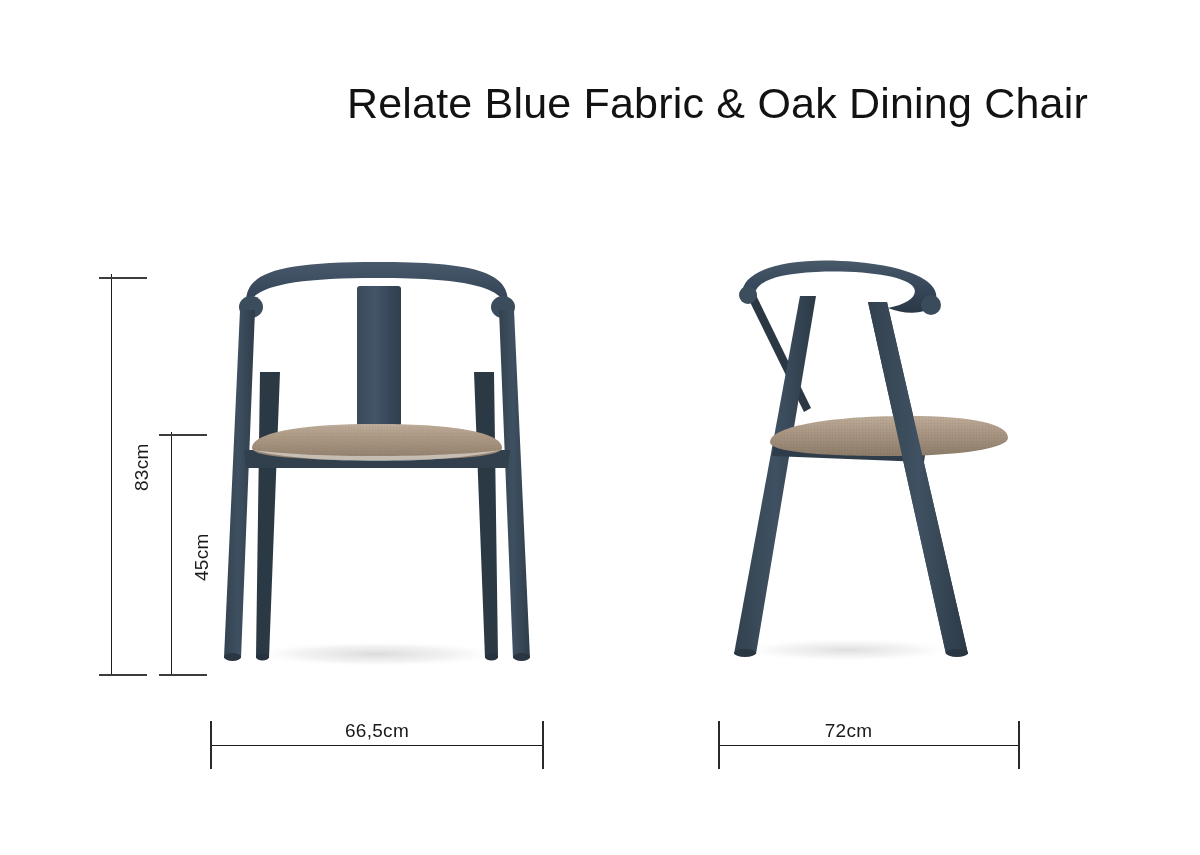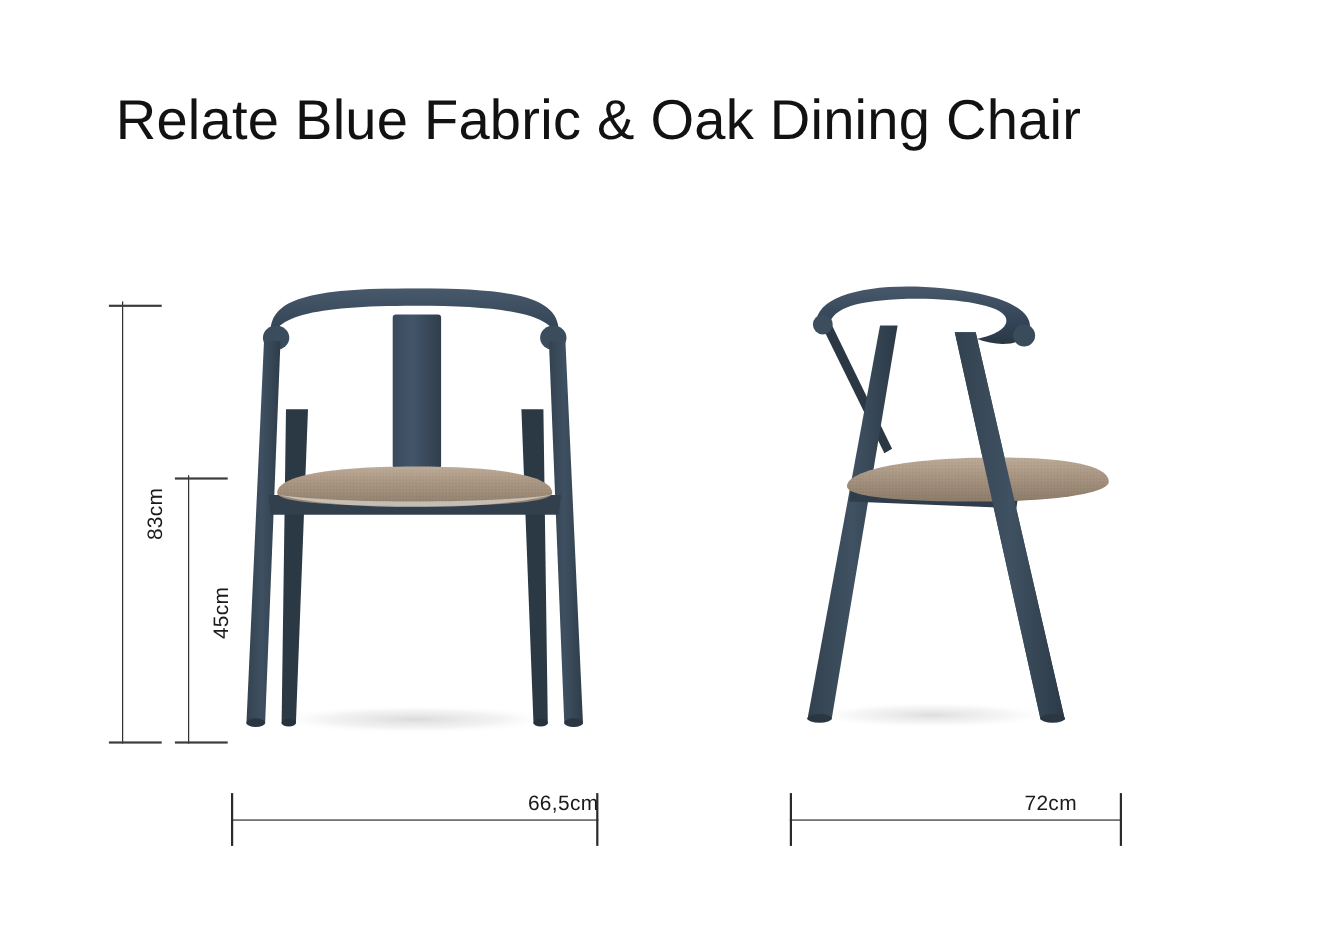--- a/index.html
+++ b/index.html
@@ -17,23 +17,23 @@
     height: 855px;
     background: #ffffff;
     overflow: hidden;
   }
   
   #title {
     position: absolute;
     left: 0;
     top: 79px;
     width: 1088px;
-    text-align: center;
+    text-align: right;
     font-family: "Liberation Sans", sans-serif;
-    font-size: 51px;
+    font-size: 43px;
     font-weight: 300;
     letter-spacing: 0.2px;
     color: #121212;
     white-space: nowrap;
   }
   
   .dim-line-v {
     position: absolute;
     width: 1px;
     background: #1c1c1c;
@@ -60,21 +60,21 @@
     white-space: nowrap;
     transform-origin: 0 0;
     transform: rotate(-90deg);
     letter-spacing: 0.3px;
   }
   .dim-label-h {
     position: absolute;
     font-size: 19px;
     color: #1a1a1a;
     white-space: nowrap;
-    text-align: right;
+    text-align: center;
     letter-spacing: 0.3px;
   }
   
   .chair {
     position: absolute;
   }
   .chair svg { display: block; }
 </style>
 </head>
 <body style="background: rgb(255, 255, 255);">

